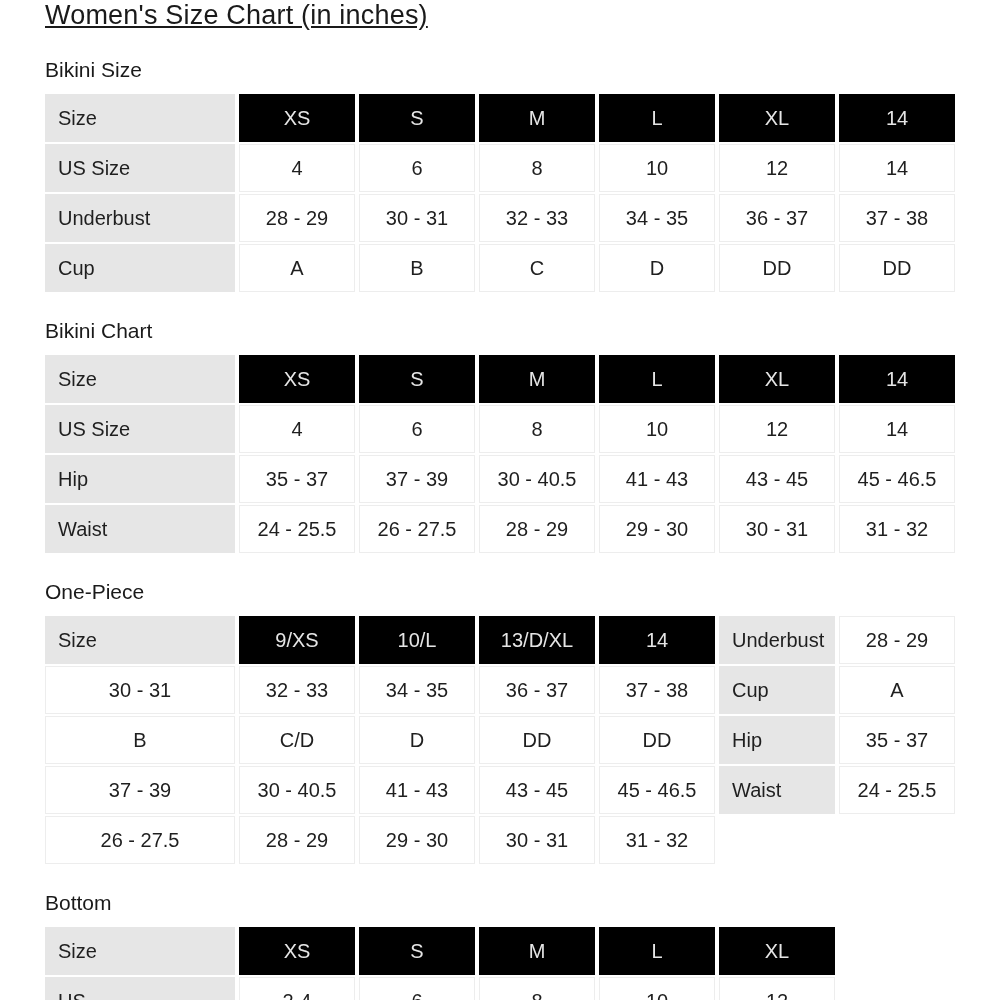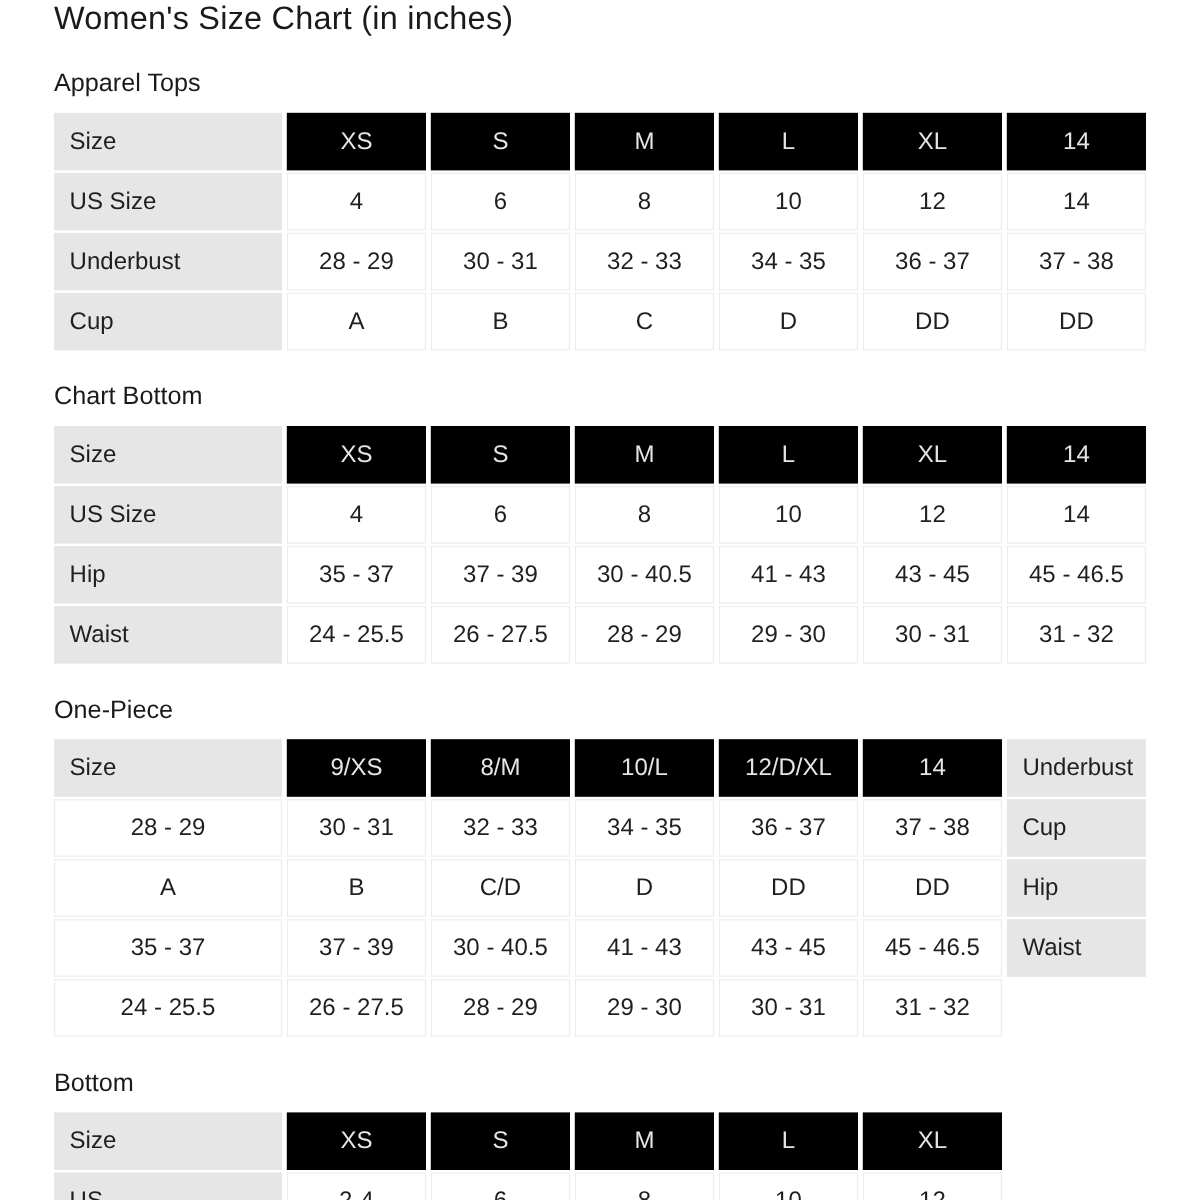--- a/index.html
+++ b/index.html
@@ -14,20 +14,21 @@
   }
   .content {
     padding: 2px 45px 0 45px;
   }
   h1.page-title {
     font-size: 27px;
     font-weight: 400;
     line-height: 1;
     margin: 0 0 30px 0;
     letter-spacing: 0.2px;
+    text-decoration: underline;
   }
   h2.section-heading {
     font-size: 21px;
     font-weight: 400;
     line-height: 22px;
     margin: 28px 0 13px 0;
   }
   section { margin: 0; }
   .size-table {
     display: grid;
@@ -61,21 +62,21 @@
     color: #1f1f1f;
   }
 </style>
 </head>
 <body>
 
 <main class="content">
   <h1 class="page-title">Women's Size Chart  (in inches)</h1>
 
   <section>
-    <h2 class="section-heading">Apparel Tops</h2>
+    <h2 class="section-heading">Bikini Size</h2>
     <div class="size-table" style="grid-template-columns: 190px repeat(6, 116px);">
         <div class="cell-label">Size</div>
         <div class="cell-header">XS</div>
         <div class="cell-header">S</div>
         <div class="cell-header">M</div>
         <div class="cell-header">L</div>
         <div class="cell-header">XL</div>
         <div class="cell-header">14</div>
         <div class="cell-label">US Size</div>
         <div class="cell-value">4</div>
@@ -95,21 +96,21 @@
         <div class="cell-value">A</div>
         <div class="cell-value">B</div>
         <div class="cell-value">C</div>
         <div class="cell-value">D</div>
         <div class="cell-value">DD</div>
         <div class="cell-value">DD</div>
       </div>
   </section>
 
   <section>
-    <h2 class="section-heading">Chart Bottom</h2>
+    <h2 class="section-heading">Bikini Chart</h2>
     <div class="size-table" style="grid-template-columns: 190px repeat(6, 116px);">
         <div class="cell-label">Size</div>
         <div class="cell-header">XS</div>
         <div class="cell-header">S</div>
         <div class="cell-header">M</div>
         <div class="cell-header">L</div>
         <div class="cell-header">XL</div>
         <div class="cell-header">14</div>
         <div class="cell-label">US Size</div>
         <div class="cell-value">4</div>
@@ -133,23 +134,22 @@
         <div class="cell-value">30 - 31</div>
         <div class="cell-value">31 - 32</div>
       </div>
   </section>
 
   <section>
     <h2 class="section-heading">One-Piece</h2>
     <div class="size-table" style="grid-template-columns: 190px repeat(6, 116px);">
         <div class="cell-label">Size</div>
         <div class="cell-header">9/XS</div>
-        <div class="cell-header">8/M</div>
         <div class="cell-header">10/L</div>
-        <div class="cell-header">12/D/XL</div>
+        <div class="cell-header">13/D/XL</div>
         <div class="cell-header">14</div>
         <div class="cell-label">Underbust</div>
         <div class="cell-value">28 - 29</div>
         <div class="cell-value">30 - 31</div>
         <div class="cell-value">32 - 33</div>
         <div class="cell-value">34 - 35</div>
         <div class="cell-value">36 - 37</div>
         <div class="cell-value">37 - 38</div>
         <div class="cell-label">Cup</div>
         <div class="cell-value">A</div>

